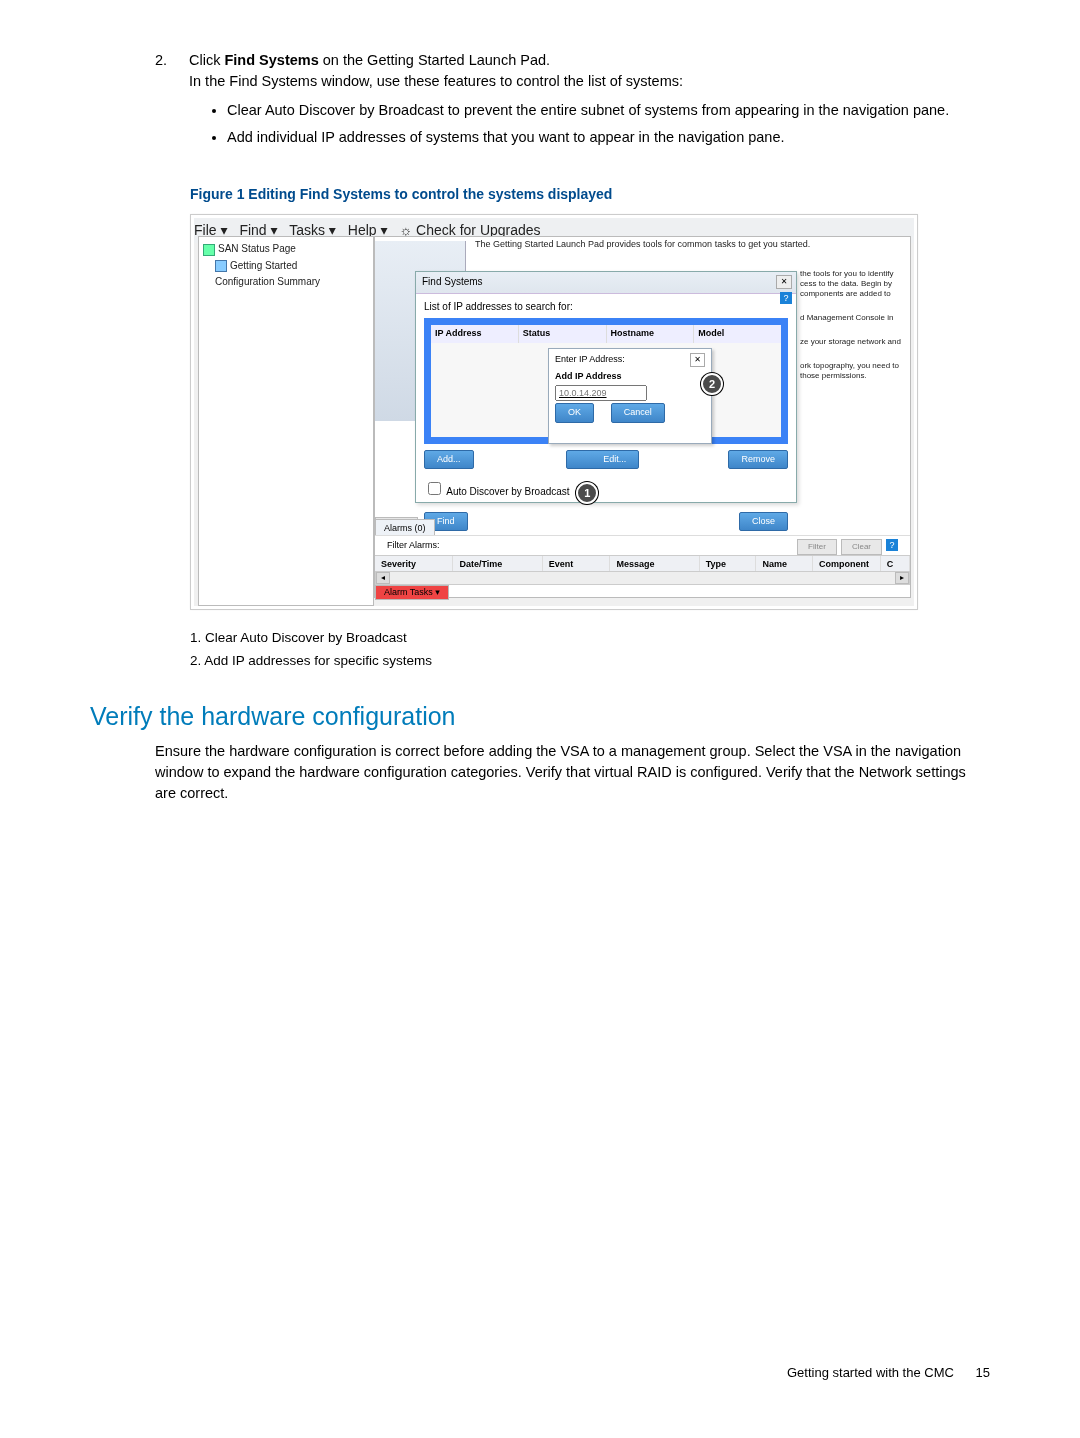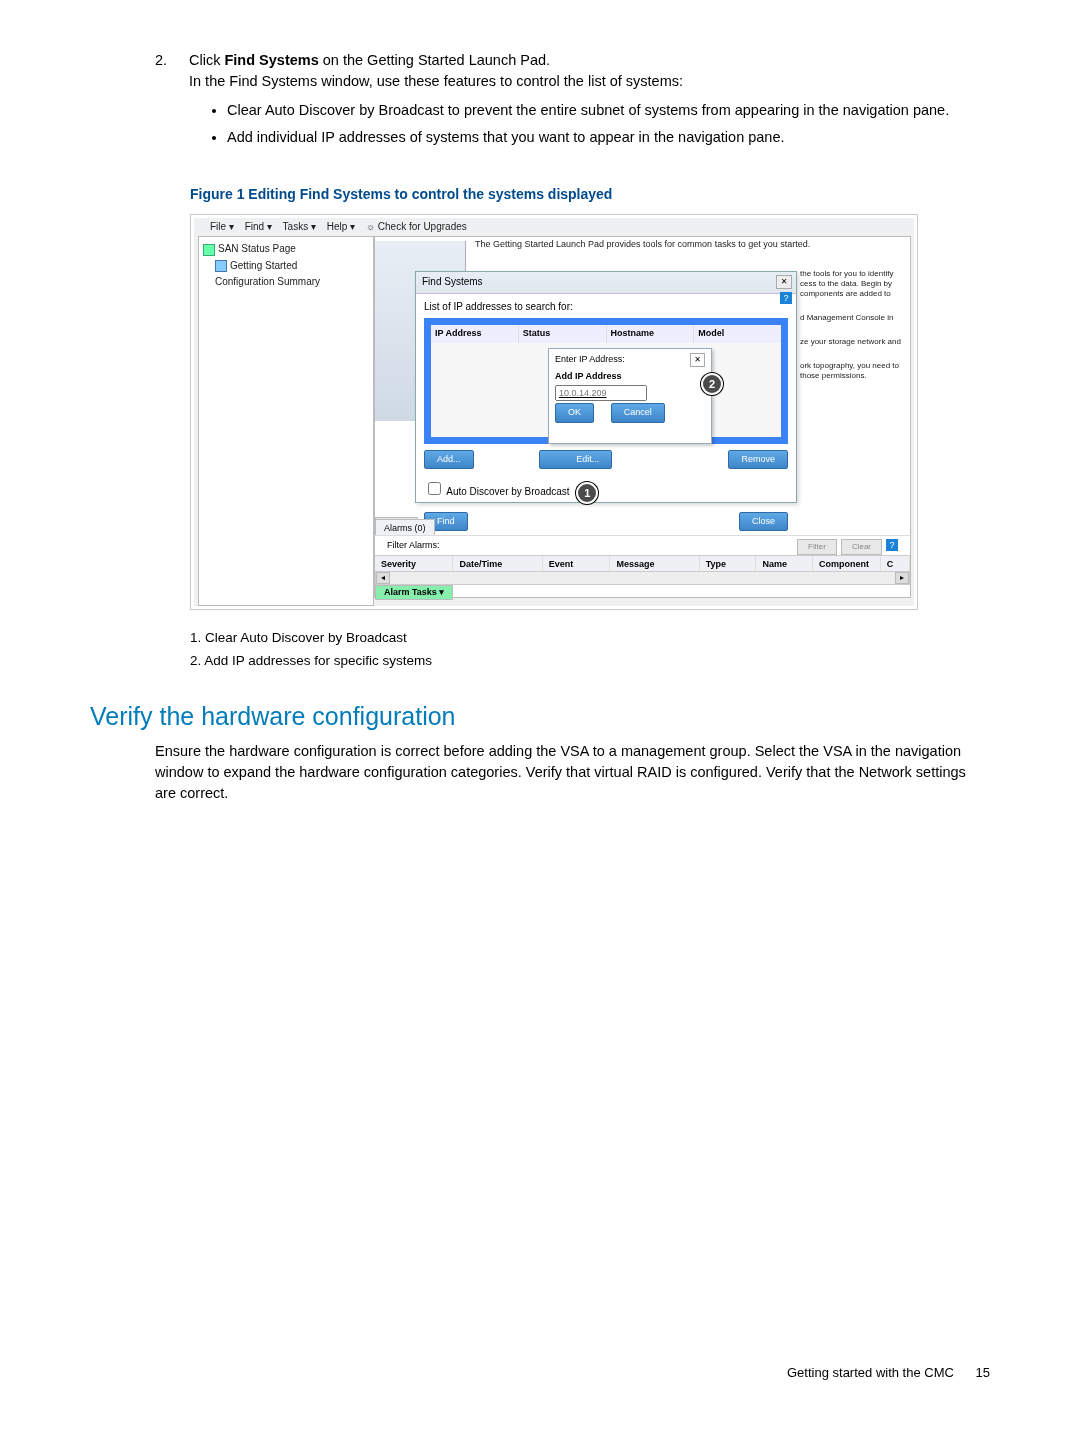--- a/index.html
+++ b/index.html
@@ -54,22 +54,22 @@
     position: relative;
     width: 100%;
     height: 100%;
     background: #f0f0f0;
     overflow: hidden;
     font-family: Tahoma, Arial, sans-serif;
     font-size: 10px;
   }
   .shot .menubar {
     background: #eef0f2;
-    padding: 2px 16px;
-    font-size: 10px;
+    padding: 2px 0;
+    font-size: 14px;
     color: #222;
   }
   .shot .menubar span { margin-right: 8px; }
   .shot .navpane {
     position: absolute;
     top: 18px; left: 4px;
     width: 170px; height: 360px;
     background: #fff;
     border: 1px solid #bbb;
     font-size: 10px;
@@ -195,21 +195,21 @@
     position:absolute; left:0; top:334px; right:0; height:12px;
     background:#eee; border:1px solid #ccc;
   }
   .shot .scrollbar .lbtn,.shot .scrollbar .rbtn{
     width:12px;height:10px;background:#ddd;border:1px solid #bbb;
     position:absolute;top:0;font-size:8px;text-align:center;line-height:9px;
   }
   .shot .scrollbar .lbtn{left:0;} .shot .scrollbar .rbtn{right:0;}
   .shot .alarm-tasks {
     position:absolute; left:0; top:348px;
-    background:#86efac; border:1px solid #bbb; padding:0 8px; font-size:9px;font-weight:bold;
+    background:#ef4444; border:1px solid #bbb; padding:0 8px; font-size:9px;
   }
   .legend {
     margin: 18px 0 28px 100px;
     font-size: 13.5px;
   }
   .legend div { margin: 3px 0; }
   h2.section {
     color: #007cba;
     font-weight: normal;
     font-size: 25px;
@@ -278,21 +278,21 @@
         <div class="dlg-body">
           <span>List of IP addresses to search for:</span>
           <div class="ip-table">
             <div>IP Address</div>
             <div>Status</div>
             <div>Hostname</div>
             <div>Model</div>
           </div>
           <div style="margin-top:6px;">
             <span class="btn">Add...</span>
-            <span class="btn" style="margin-left:63px;padding-left:36px;">Edit...</span>
+            <span class="btn" style="margin-left:90px;padding-left:36px;">Edit...</span>
             <span class="btn" style="float:right;">Remove</span>
           </div>
           <div style="margin-top:10px;">
             <input type="checkbox" style="">
             <span>Auto Discover by Broadcast</span>
             <span class="callout" style="position:static;display:inline-block;margin-left:4px;vertical-align:middle;">1</span>
           </div>
           <div style="margin-top:8px;">
             <span class="btn">Find</span>
             <span class="btn" style="float:right;">Close</span>

